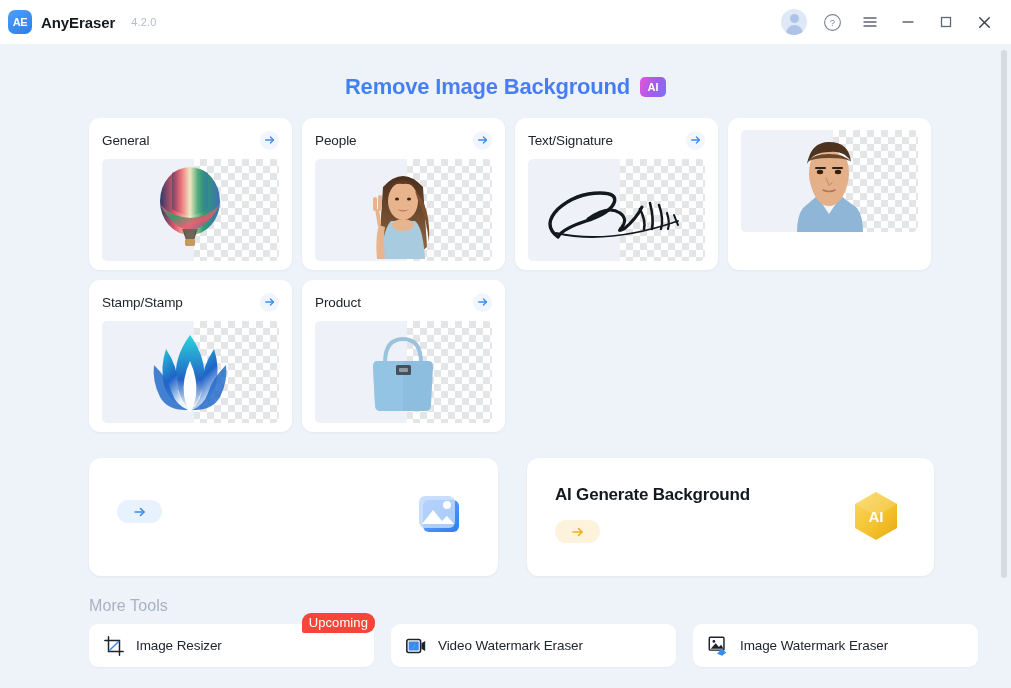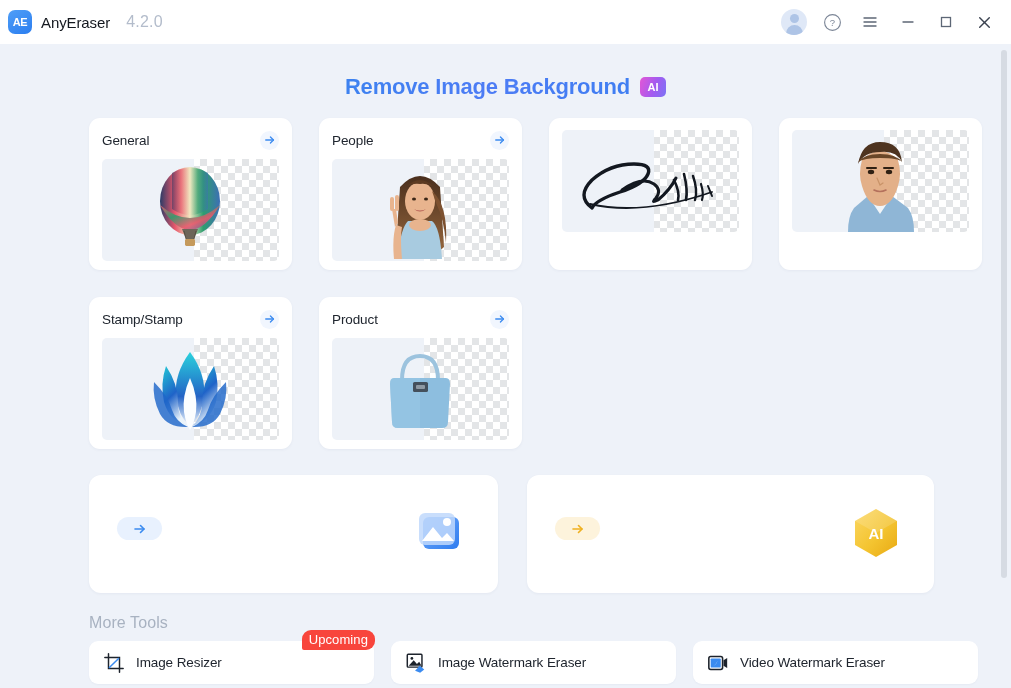--- a/index.html
+++ b/index.html
@@ -21,22 +21,22 @@
     z-index: 20;
     justify-content: space-between;
   }
   .brand { display: flex; align-items: center; gap: 9px; }
   .logo {
     width: 24px; height: 24px; border-radius: 7px;
     background: linear-gradient(150deg, #4f9ef7 0%, #2b7ef0 100%);
     display: flex; align-items: center; justify-content: center;
     color: #fff; font-size: 11px; font-weight: 700; letter-spacing: -0.3px;
   }
-  .app-name { font-size: 15px; font-weight: 400; color: #14181f; letter-spacing: -0.1px; }
-  .app-ver { font-size: 16px; color: #b3bccb; margin-left: 7px; letter-spacing: 0.2px; }
+  .app-name { font-size: 15px; font-weight: 700; color: #14181f; letter-spacing: -0.1px; }
+  .app-ver { font-size: 11px; color: #b3bccb; margin-left: 7px; letter-spacing: 0.2px; }
 
   .tb-right { margin-left: auto; display: flex; align-items: center; gap: 4px; padding-right: 10px; }
   .tb-btn {
     width: 34px; height: 34px; border-radius: 6px;
     display: flex; align-items: center; justify-content: center;
     cursor: default;
   }
   .avatar-ic { width: 26px; height: 26px; border-radius: 50%; background: #dfe8f7; position: relative; overflow: hidden; }
   .avatar-ic::before { content:""; position:absolute; width:9px; height:9px; border-radius:50%; background:#aec4e6; left:8.5px; top:5px; }
   .avatar-ic::after { content:""; position:absolute; width:17px; height:11px; border-radius:9px 9px 0 0; background:#aec4e6; left:4.5px; top:16px; }
@@ -62,21 +62,21 @@
     width: 26px; height: 20px; border-radius: 5px;
     background: linear-gradient(110deg, #e356d6 0%, #a35bf0 55%, #7c73f5 100%);
     color: #fff; font-size: 11px; font-weight: 700;
     display: flex; align-items: center; justify-content: center;
     letter-spacing: 0.2px;
   }
 
   .grid {
     display: grid;
     grid-template-columns: repeat(4, 203px);
-    gap: 27px;
+    gap: 10px;
     padding: 0 0 0 81px;
   }
   .card {
     background: #fff; border-radius: 11px; height: 152px;
     padding: 12px 13px 13px 13px;
     box-shadow: 0 1px 3px rgba(30,50,90,0.05);
   }
   .card-head { display: flex; align-items: center; justify-content: space-between; height: 20px; margin-bottom: 9px; }
   .card-title { font-size: 13.5px; font-weight: 500; color: #20262f; letter-spacing: -0.1px; }
   .arrow-circle {
@@ -271,20 +271,31 @@
           <g fill="#e8b48e">
             <rect x="58" y="38" width="4" height="14" rx="2"></rect>
             <rect x="63" y="36" width="4" height="16" rx="2"></rect>
           </g>
           <path d="M100 32 Q116 46 114 84 Q112 60 104 44Z" fill="#7d5130"></path>
         </svg>
       </div>
     </div>
 
     <div class="card">
+      <div class="card-head">
+        <div class="card-title">Text/Signature</div>
+        <div class="arrow-circle">
+          <svg width="12" height="12" viewBox="0 0 14 14">
+            <g stroke="#3b8bf0" stroke-width="1.5" fill="none" stroke-linecap="round" stroke-linejoin="round">
+              <line x1="2" y1="7" x2="11" y2="7"></line>
+                <polyline points="7.5,3.5 11,7 7.5,10.5"></polyline>
+            </g>
+          </svg>
+        </div>
+      </div>
       <div class="thumb">
         <svg class="thumb-art" viewBox="0 0 177 102">
           <g fill="none" stroke="#131820" stroke-linecap="round" stroke-linejoin="round">
             <path d="M30 78 Q14 66 30 50 Q48 34 72 34 Q90 34 86 44 Q82 54 58 62 Q34 70 30 78Z" stroke-width="3.4"></path>
             <path d="M60 60 Q80 46 92 54 Q100 60 94 68 Q88 74 96 70 Q108 60 114 48" stroke-width="3"></path>
             <path d="M112 50 Q118 62 116 70" stroke-width="2.6"></path>
             <path d="M122 44 Q126 60 124 70" stroke-width="2.6"></path>
             <path d="M131 46 Q136 60 133 70" stroke-width="2.4"></path>
             <path d="M139 54 Q142 64 140 70" stroke-width="2.2"></path>
             <path d="M146 56 L150 66" stroke-width="2"></path>
@@ -393,20 +404,21 @@
           </linearGradient>
         </defs>
         <rect x="9" y="10" width="36" height="32" rx="6" fill="url(#imgg)"></rect>
         <rect x="5" y="6" width="36" height="32" rx="6" fill="#bfd8fb" opacity="0.85"></rect>
         <circle cx="33" cy="15" r="4" fill="#ffffff"></circle>
         <path d="M8 34 L19 20 L28 31 L33 26 L40 34 Z" fill="#ffffff"></path>
       </svg>
     </div>
 
     <div class="feature">
+      <div class="feature-title">AI Generate Background</div>
       <div class="pill amber">
         <svg width="14" height="14" viewBox="0 0 14 14">
           <g stroke="#efb01f" stroke-width="1.6" fill="none" stroke-linecap="round" stroke-linejoin="round">
             <line x1="2" y1="7" x2="11" y2="7"></line>
               <polyline points="7.5,3.5 11,7 7.5,10.5"></polyline>
           </g>
         </svg>
       </div>
       <svg class="feature-ic" viewBox="0 0 52 52">
         <defs>
@@ -433,35 +445,35 @@
             <path d="M2 6 L18 6 L18 22"></path>
         </g>
         <line x1="7" y1="17" x2="17" y2="7" stroke="#3b8bf0" stroke-width="1.6" stroke-linecap="round"></line>
       </svg>
       <div class="tool-label">Image Resizer</div>
       <div class="upcoming">Upcoming</div>
     </div>
 
     <div class="tool">
       <svg width="22" height="22" viewBox="0 0 24 24">
+        <rect x="2" y="5" width="15" height="14" rx="2" fill="none" stroke="#1d232c" stroke-width="1.7"></rect>
+        <rect x="4" y="7" width="11" height="10" rx="1" fill="#3b8bf0"></rect>
+        <path d="M6.5 15 Q10.5 14 11.5 9.5 Q10 14 6.5 15Z" fill="#ffffff"></path>
+        <path d="M18 9 L22 6.5 L22 17.5 L18 15 Z" fill="#1d232c"></path>
+      </svg>
+      <div class="tool-label">Video Watermark Eraser</div>
+    </div>
+
+    <div class="tool">
+      <svg width="22" height="22" viewBox="0 0 24 24">
         <rect x="2.5" y="2.5" width="16" height="14" rx="1" fill="none" stroke="#1d232c" stroke-width="1.6"></rect>
         <circle cx="7.5" cy="7" r="1.5" fill="#1d232c"></circle>
         <path d="M4 15 L9.5 9 L13 13 L15.5 10.5 L18 15 Z" fill="#1d232c"></path>
         <path d="M11 20.5 L16 15 L21 19 L16.5 22.5 Z" fill="#3b8bf0"></path>
       </svg>
       <div class="tool-label">Image Watermark Eraser</div>
     </div>
-
-    <div class="tool">
-      <svg width="22" height="22" viewBox="0 0 24 24">
-        <rect x="2" y="5" width="15" height="14" rx="2" fill="none" stroke="#1d232c" stroke-width="1.7"></rect>
-        <rect x="4" y="7" width="11" height="10" rx="1" fill="#3b8bf0"></rect>
-        <path d="M6.5 15 Q10.5 14 11.5 9.5 Q10 14 6.5 15Z" fill="#ffffff"></path>
-        <path d="M18 9 L22 6.5 L22 17.5 L18 15 Z" fill="#1d232c"></path>
-      </svg>
-      <div class="tool-label">Video Watermark Eraser</div>
-    </div>
   </div>
 
   <div class="scrollbar-track">
     <div class="scrollbar-thumb"></div>
   </div>
 </div>
 
 </body></html>

